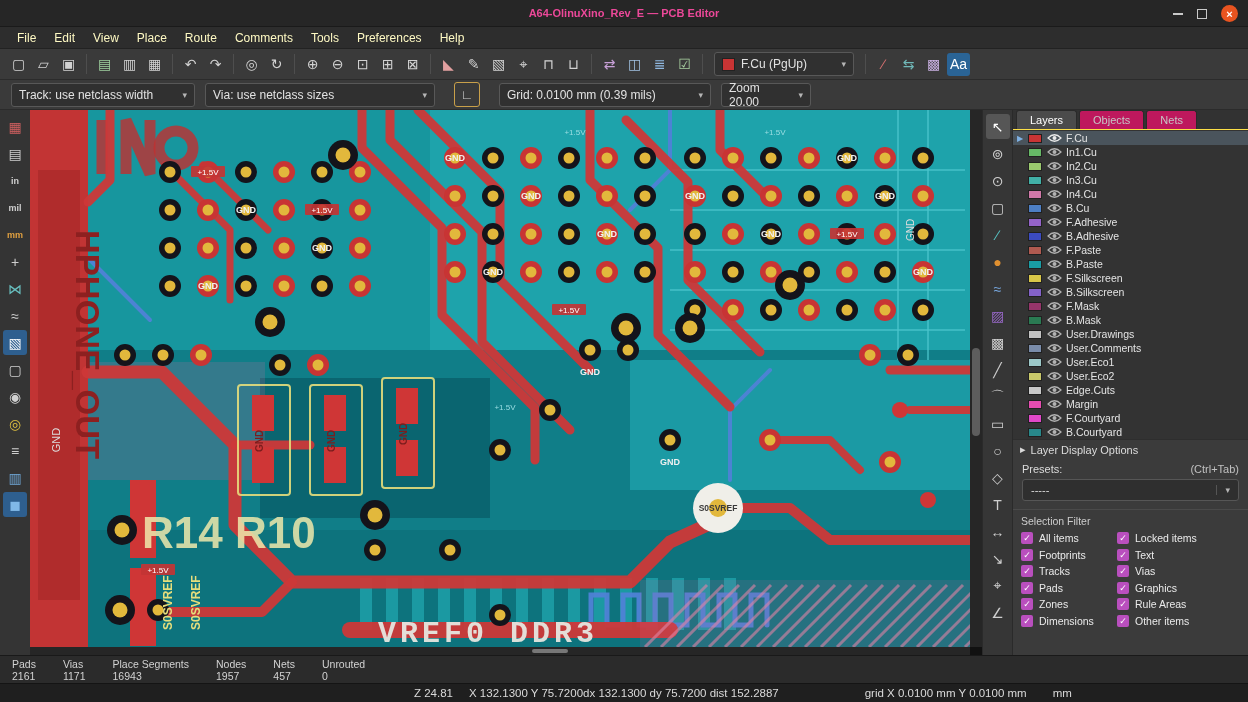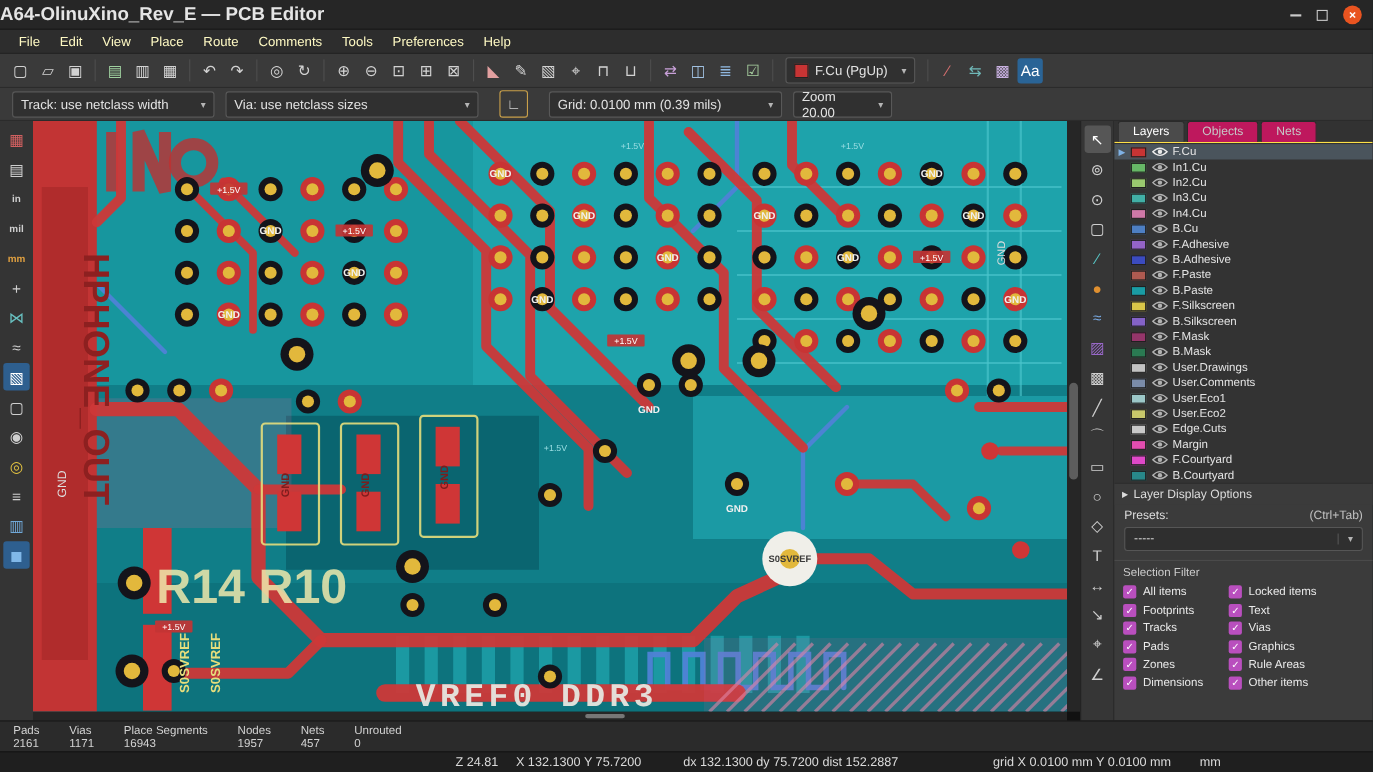--- a/index.html
+++ b/index.html
@@ -1,36 +1,36 @@
 <!DOCTYPE html>
 <html><head>
 <meta charset="utf-8">
 <style>
 *{box-sizing:border-box;margin:0;padding:0}
 html,body{width:1248px;height:702px;overflow:hidden;background:#1e1e1e;font-family:"Liberation Sans",sans-serif;color:#ddd}
 .app{width:1248px;height:702px;display:flex;flex-direction:column;background:#1e1e1e}
 
 .titlebar{height:27px;background:#262626;display:flex;align-items:center;position:relative;border-bottom:1px solid #1a1a1a;flex:none}
-.title{flex:1;text-align:left;font-size:17px;font-weight:bold;color:#e5e5e5}
+.title{flex:1;text-align:center;font-size:11px;font-weight:bold;color:#ec4899}
 .win-controls{position:absolute;right:10px;top:0;height:27px;display:flex;align-items:center;gap:14px}
 .wc-min{width:10px;height:2px;background:#c9c9c9}
 .wc-max{width:10px;height:10px;border:1.5px solid #c9c9c9}
 .wc-close{width:17px;height:17px;border-radius:50%;background:#e95420;color:#fff;font-size:11px;display:flex;align-items:center;justify-content:center;font-weight:bold}
 
 .menubar{height:22px;background:#2d2d2d;display:flex;align-items:center;padding-left:8px;border-bottom:1px solid #222;flex:none}
 .menu-item{padding:2px 9px;font-size:12px;color:#fef9c3}
 
 .toolbar{height:31px;background:#3a3a3a;display:flex;align-items:center;padding:0 6px;border-bottom:1px solid #2b2b2b;flex:none}
 .toolbar2{height:30px}
 .tbtn{width:23px;height:23px;display:flex;align-items:center;justify-content:center;font-size:14px;color:#d2d2d2;border-radius:3px;margin:0 1px;flex:none}
 .tact{background:#2a6496;color:#fff}
 .tsep{width:1px;height:20px;background:#4e4e4e;margin:0 5px;flex:none}
 .combo{height:24px;background:#303030;border:1px solid #585858;border-radius:3px;display:flex;align-items:center;font-size:12px;color:#e2e2e2;padding:0 7px;margin:0 5px;flex:none}
 .combo .caret{margin-left:auto;padding-left:12px;font-size:9px;color:#b5b5b5}
-.layercombo{width:118px;margin:0 6px}
+.layercombo{width:140px;margin:0 6px}
 .lswatch{width:13px;height:13px;margin-right:6px;flex:none;border:1px solid #222}
 .w-track{width:184px}.w-via{width:230px}.w-grid{width:212px}.w-zoom{width:90px}
 .posture{border:1px solid #c9a04a;margin:0 14px;width:26px;height:25px;font-size:13px}
 
 .workspace{height:545px;display:flex;flex:none}
 .vstrip{width:30px;background:#343434;display:flex;flex-direction:column;align-items:center;padding-top:4px;flex:none}
 .vstrip.right-strip{background:#363636;border-left:1px solid #2a2a2a}
 .vbtn{width:24px;height:25px;display:flex;align-items:center;justify-content:center;font-size:14px;color:#cfcfcf;border-radius:3px;margin-bottom:2px;flex:none}
 .vtext{font-size:9px;font-weight:bold}
 .vact{background:#2e5f8f;color:#fff}
@@ -62,21 +62,21 @@
 .selfilter-title{padding:5px 8px 3px;font-size:10.5px;color:#cccccc;border-top:1px solid #4a4a4a;margin-top:2px}
 .filter-grid{display:grid;grid-template-columns:96px 1fr;padding:2px 8px;row-gap:4.5px}
 .filter-item{display:flex;align-items:center;gap:6px;font-size:10.5px;color:#eaeaea}
 .checkbox{width:12px;height:12px;border-radius:2px;display:flex;align-items:center;justify-content:center;color:#fff;font-size:9px;flex:none}
 
 .stats-bar{height:28px;background:#2b2b2b;border-top:1px solid #191919;display:flex;align-items:center;padding-left:12px;flex:none}
 .stat{margin-right:27px}
 .stat-label{font-size:10.5px;color:#d2d2d2;line-height:12px}
 .stat-value{font-size:10.5px;color:#d2d2d2;line-height:12px}
 .coord-bar{height:19px;background:#1f1f1f;border-top:1px solid #141414;display:flex;align-items:center;font-size:11.5px;color:#dadada;flex:none}
-.cz{margin-left:414px}.cxy{margin-left:16px}.cdelta{margin-left:38px}.cgrid{margin-left:86px}.cunits{margin-left:26px}
+.cz{margin-left:414px}.cxy{margin-left:16px}.cdelta{}.cgrid{margin-left:86px}.cunits{margin-left:26px}
 </style>
 </head>
 <body>
 
 <div class="app">
 
   <div class="titlebar">
     <div class="title">A64-OlinuXino_Rev_E — PCB Editor</div>
     <div class="win-controls">
       <span class="wc-min"></span>

